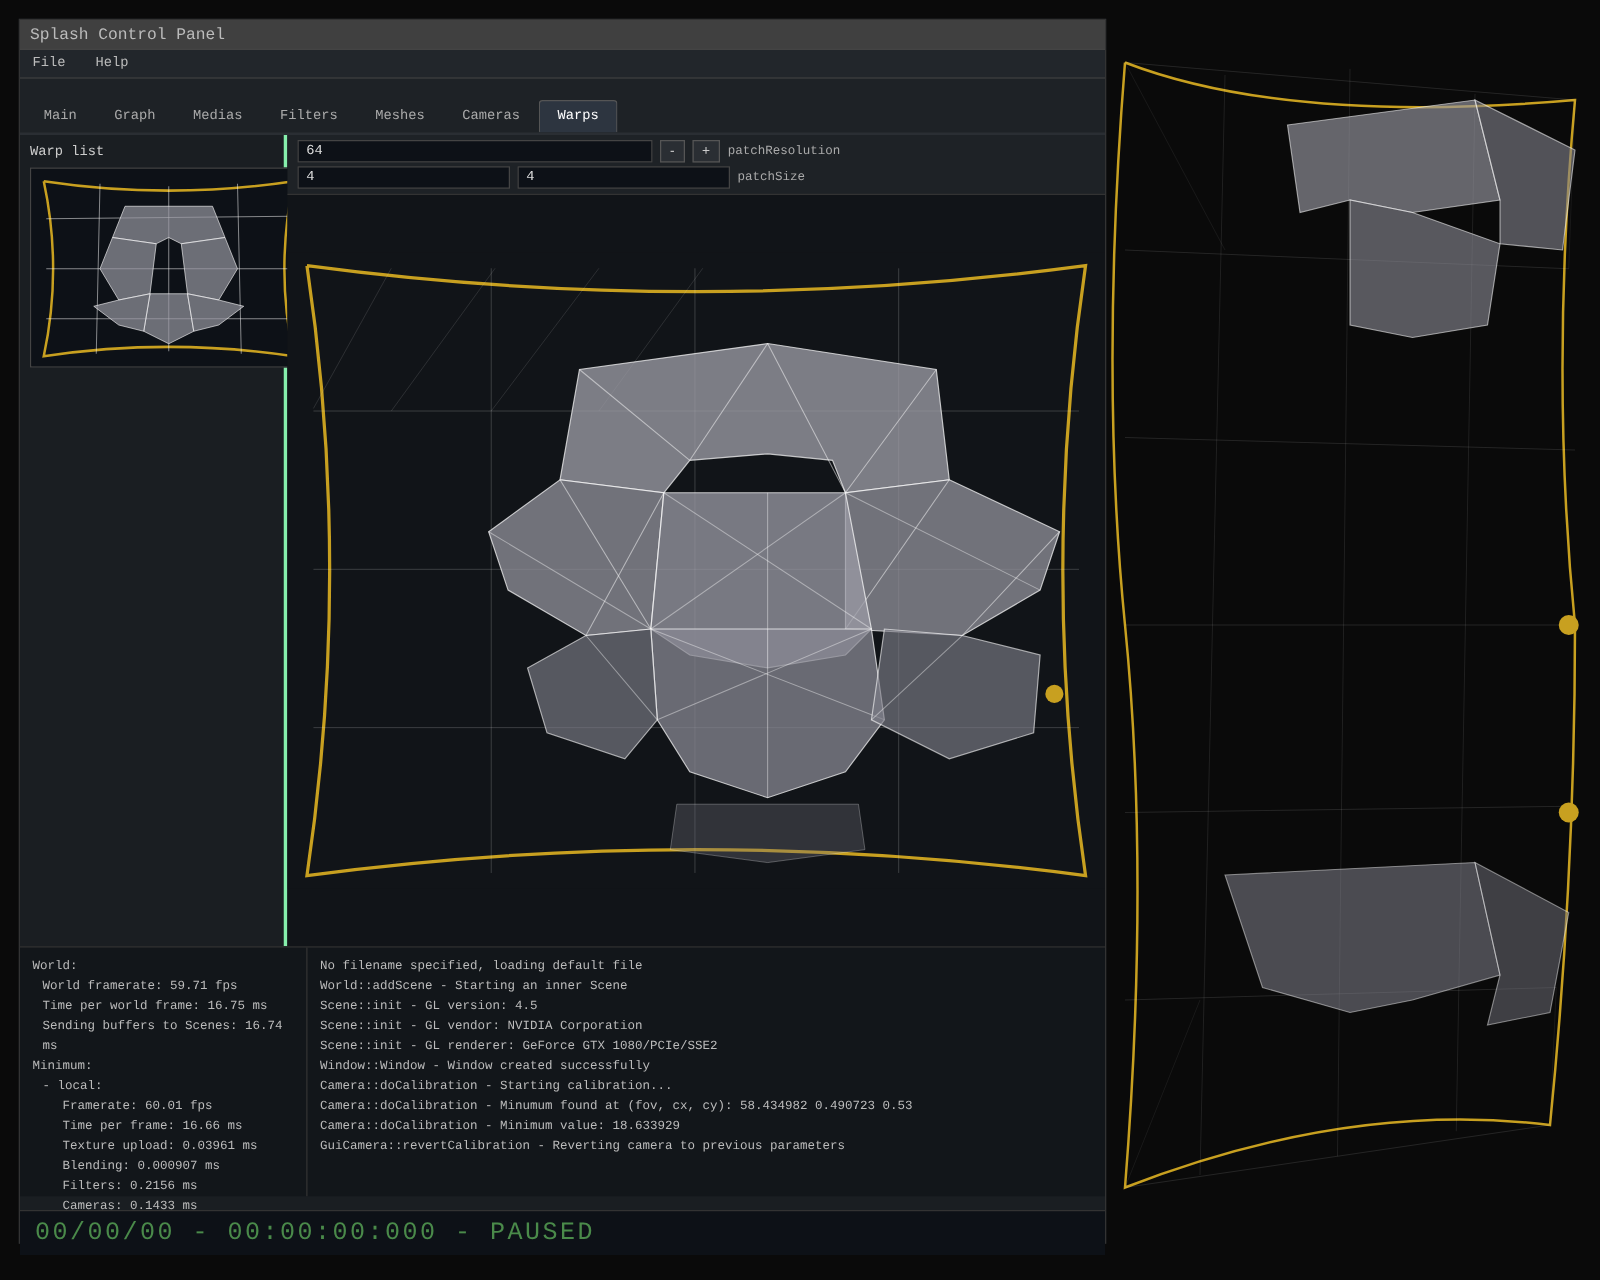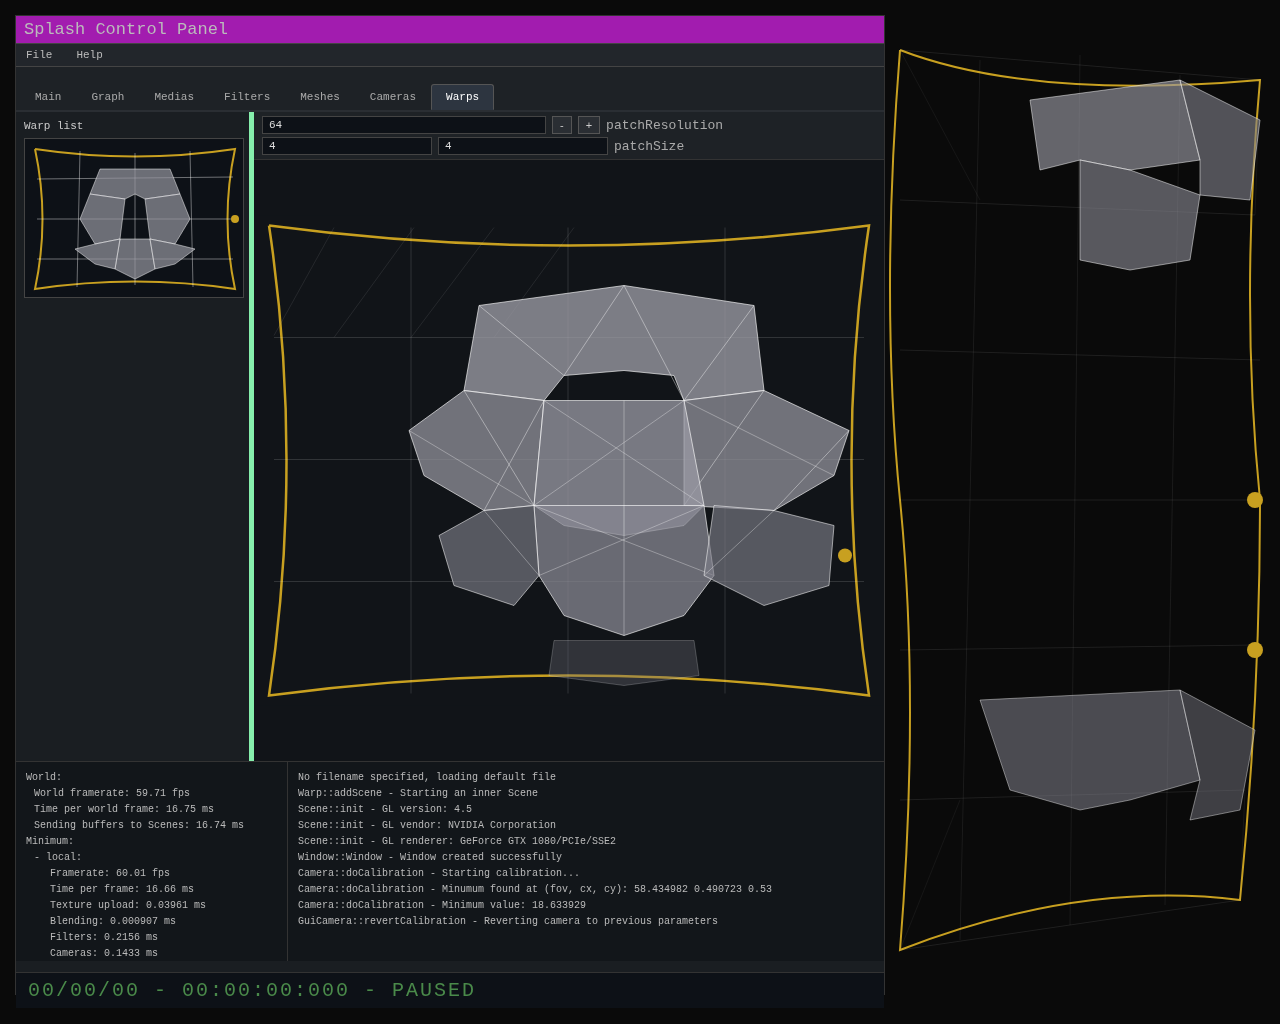--- a/index.html
+++ b/index.html
@@ -15,23 +15,23 @@
     #app-window {
       position: absolute;
       top: 15px;
       left: 15px;
       width: 870px;
       height: 980px;
       background: #1a1e22;
       border: 1px solid #333;
     }
     #title-bar {
-      background: #a21caf;
+      background: #404040;
       padding: 4px 8px;
-      font-size: 17px;
+      font-size: 13px;
       color: #bbb;
       border-bottom: 1px solid #444;
       display: flex;
       align-items: center;
       text-align: center;
     }
     #menu-bar {
       background: #22262b;
       padding: 3px 6px;
       border-bottom: 1px solid #444;
@@ -68,23 +68,23 @@
       display: flex;
       flex-direction: column;
       height: calc(100% - 82px);
     }
     #main-panel {
       display: flex;
       flex: 1;
       overflow: hidden;
     }
     #left-panel {
-      width: 238px;
+      width: 214px;
       background: #1a1e22;
-      border-right: 5px solid #86efac;
+      border-right: 3px solid #86efac;
       padding: 8px;
       flex-shrink: 0;
     }
     #warp-list-label {
       font-size: 11px;
       color: #ccc;
       margin-bottom: 6px;
     }
     #warp-preview {
       width: 220px;
@@ -125,21 +125,21 @@
     }
     .ctrl-btn {
       background: #2a2e33;
       border: 1px solid #555;
       color: #ccc;
       padding: 2px 7px;
       font-size: 11px;
       cursor: pointer;
     }
     .ctrl-label {
-      font-size: 13px;
+      font-size: 10px;
       color: #aaa;
     }
     #viewport {
       flex: 1;
       position: relative;
       background: #111418;
       overflow: hidden;
     }
     #viewport-canvas {
       width: 100%;
@@ -147,21 +147,21 @@
       position: absolute;
       top: 0; left: 0;
     }
     #bottom-panel {
       height: 200px;
       background: #12161a;
       border-top: 1px solid #333;
       display: flex;
     }
     #stats-panel {
-      width: 272px;
+      width: 230px;
       padding: 8px 10px;
       font-size: 10px;
       color: #bbb;
       line-height: 1.6;
       border-right: 1px solid #333;
       flex-shrink: 0;
     }
     #log-panel {
       flex: 1;
       padding: 8px 10px;
@@ -354,21 +354,21 @@
         <div style="padding-left:24px">Framerate: 60.01 fps</div>
         <div style="padding-left:24px">Time per frame: 16.66 ms</div>
         <div style="padding-left:24px">Texture upload: 0.03961 ms</div>
         <div style="padding-left:24px">Blending: 0.000907 ms</div>
         <div style="padding-left:24px">Filters: 0.2156 ms</div>
         <div style="padding-left:24px">Cameras: 0.1433 ms</div>
       </div>
 
       <div id="log-panel">
         <div>No filename specified, loading default file</div>
-        <div>Warp::addScene - Starting an inner Scene</div>
+        <div>World::addScene - Starting an inner Scene</div>
         <div>Scene::init - GL version: 4.5</div>
         <div>Scene::init - GL vendor: NVIDIA Corporation</div>
         <div>Scene::init - GL renderer: GeForce GTX 1080/PCIe/SSE2</div>
         <div>Window::Window - Window created successfully</div>
         <div>Camera::doCalibration - Starting calibration...</div>
         <div>Camera::doCalibration - Minumum found at (fov, cx, cy): 58.434982 0.490723 0.53</div>
         <div>Camera::doCalibration - Minimum value: 18.633929</div>
         <div>GuiCamera::revertCalibration - Reverting camera to previous parameters</div>
       </div>
     </div>

